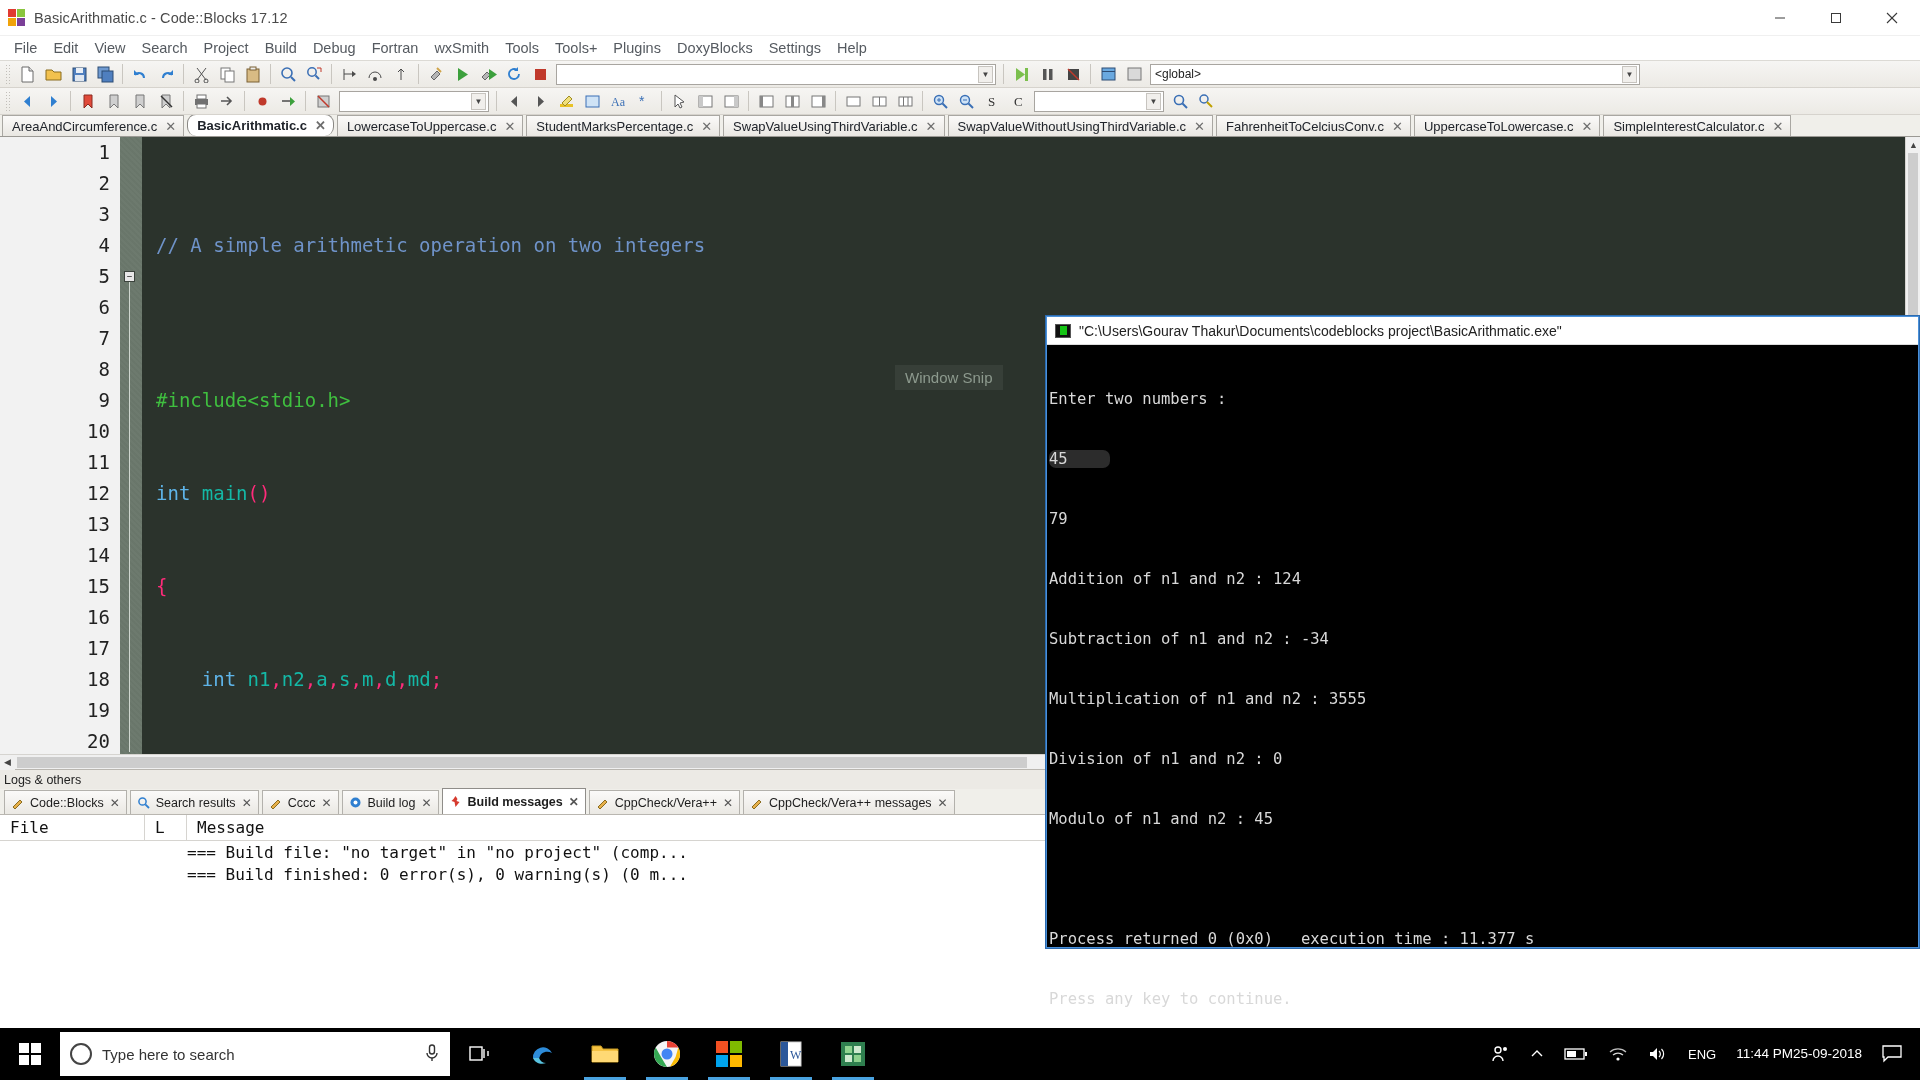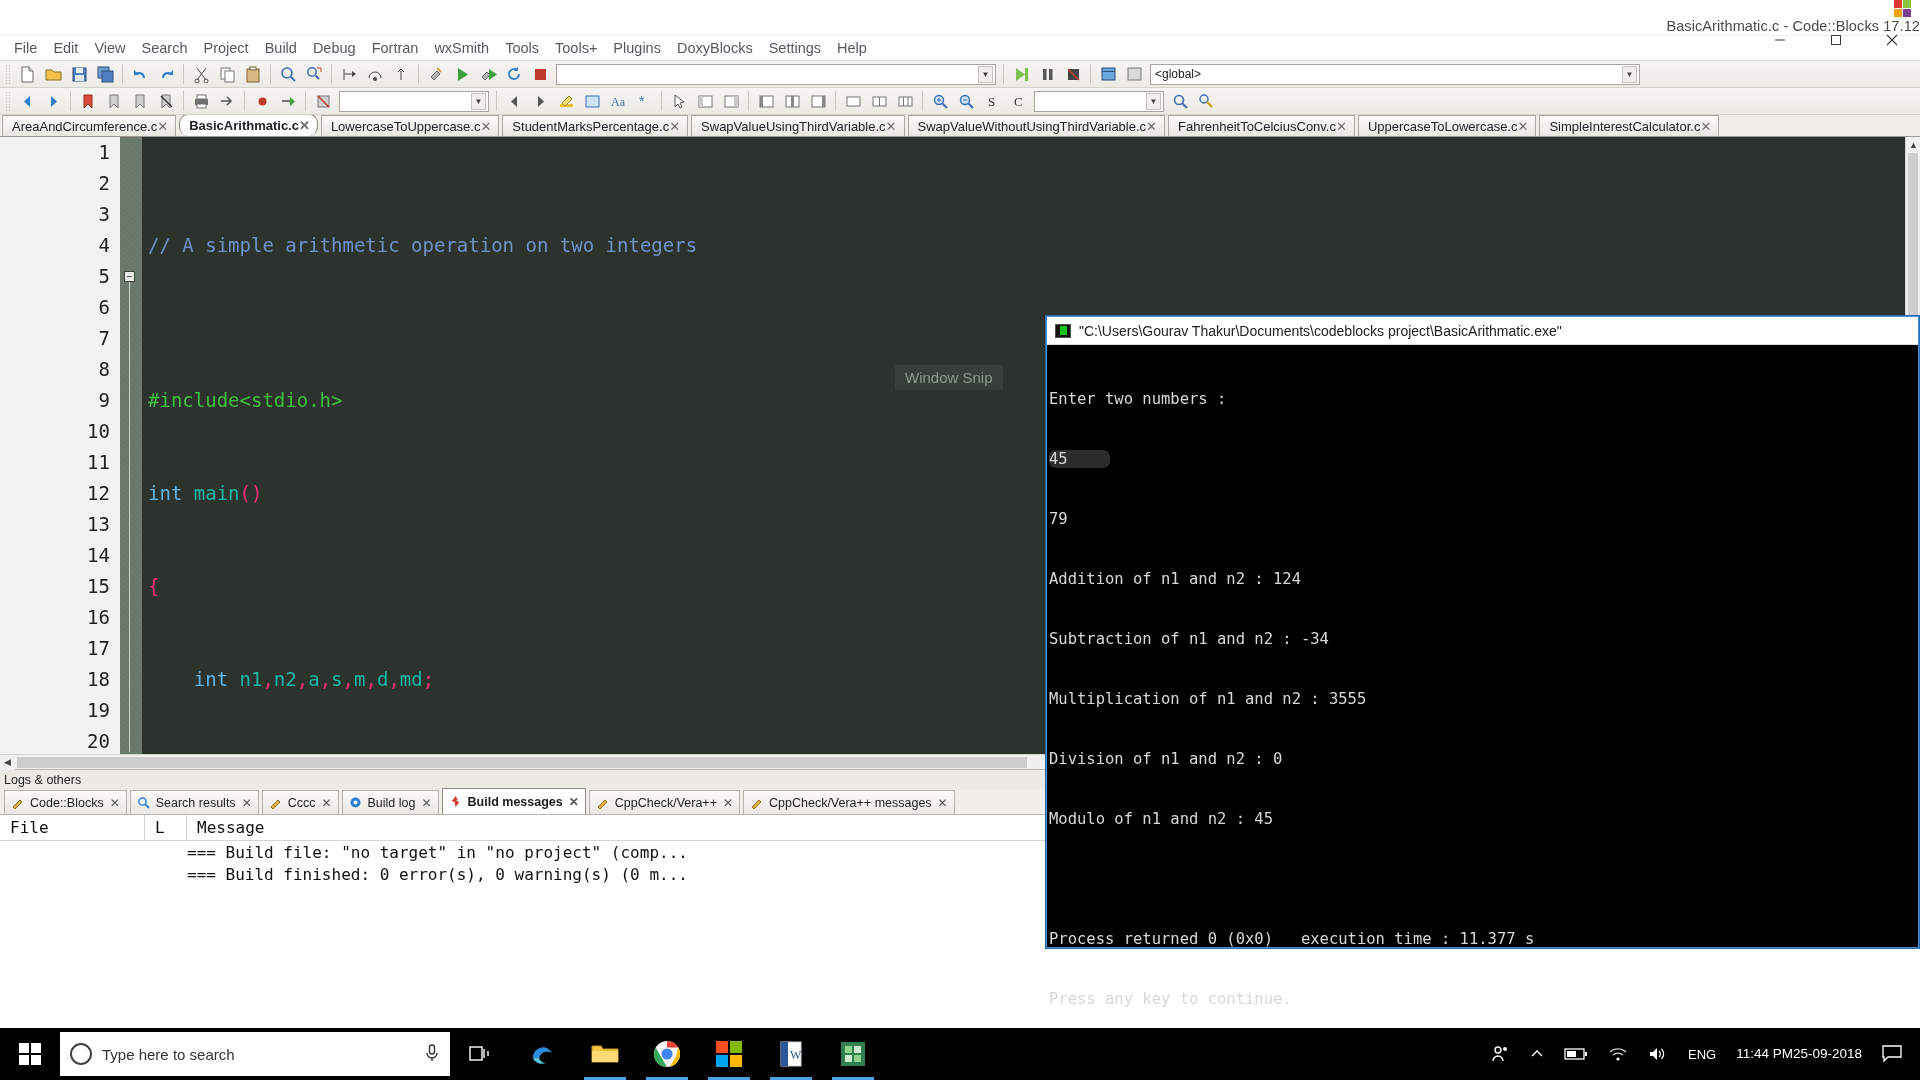--- a/index.html
+++ b/index.html
@@ -6,23 +6,22 @@
   html, body {
     width: 1920px; height: 1080px;
     overflow: hidden;
     font-family: "Liberation Sans", sans-serif;
     background: #ffffff;
   }
   #app { position: relative; width: 1920px; height: 1080px; }
 
   
   .titlebar {
-    height: 36px; background: #ffffff; display: flex; align-items: flex-end;
+    height: 36px; background: #ffffff; display: flex; align-items: center;
     border-bottom: 1px solid #f0f0f0;
-    flex-direction: column;
   }
   .titlebar .app-icon {
     width: 18px; height: 18px; margin-left: 8px; margin-right: 8px;
     position: relative; flex: 0 0 auto;
   }
   .app-icon i { position: absolute; width: 8px; height: 8px; display: block; }
   .app-icon i:nth-child(1) { left: 0;  top: 0;  background: #e03a32; }
   .app-icon i:nth-child(2) { left: 9px; top: 0; background: #8ac53e; }
   .app-icon i:nth-child(3) { left: 0;  top: 9px; background: #f0a30a; }
   .app-icon i:nth-child(4) { left: 9px; top: 9px; background: #7b3f98; }
@@ -76,21 +75,21 @@
   .combo-wide { width: 440px; }
   .combo-scope { width: 490px; }
 
   
   .filetabs {
     height: 22px; display: flex; align-items: flex-end;
     background: #f0efea; border-bottom: 1px solid #9b9994;
     padding-left: 2px; overflow: hidden;
   }
   .ftab {
-    height: 21px; display: flex; align-items: center; 
+    height: 21px; display: flex; align-items: center; gap: 8px;
     padding: 0 7px 0 9px; font-size: 13px; color: #20242b;
     background: linear-gradient(#fbfaf9, #e9e7e2);
     border: 1px solid #a9a7a2; border-bottom: none;
     margin-right: 3px; white-space: nowrap; flex: 0 0 auto;
   }
   .ftab.active {
     background: #ffffff; font-weight: bold;
     border-color: #8a8884; height: 22px; border-radius: 9px;
   }
   .ftab .x { color: #6d6d6d; font-size: 13px; }
@@ -111,21 +110,21 @@
   }
   .foldbox {
     position: absolute; left: 4px; width: 11px; height: 11px;
     border: 1px solid #3c443d; background: #e8e8e8; color: #222;
     font-size: 9px; line-height: 9px; text-align: center;
   }
   .foldline {
     position: absolute; left: 9px; width: 1px; background: #cfd6cf;
   }
   .code {
-    flex: 1; padding-left: 6px; color: #d9d9d9; white-space: pre;
+    flex: 1; padding-left: 14px; color: #d9d9d9; white-space: pre;
     position: relative; overflow: hidden;
   }
   .cmt { color: #6f93c9; }
   .pre { color: #3fbf3f; }
   .kw  { color: #5eb4e8; }
   .pun { color: #ff2b7a; }
   .id  { color: #14b8a6; }
 
   .hscroll {
     height: 15px; background: #f0f0f0; border-top: 1px solid #d6d4d0;

